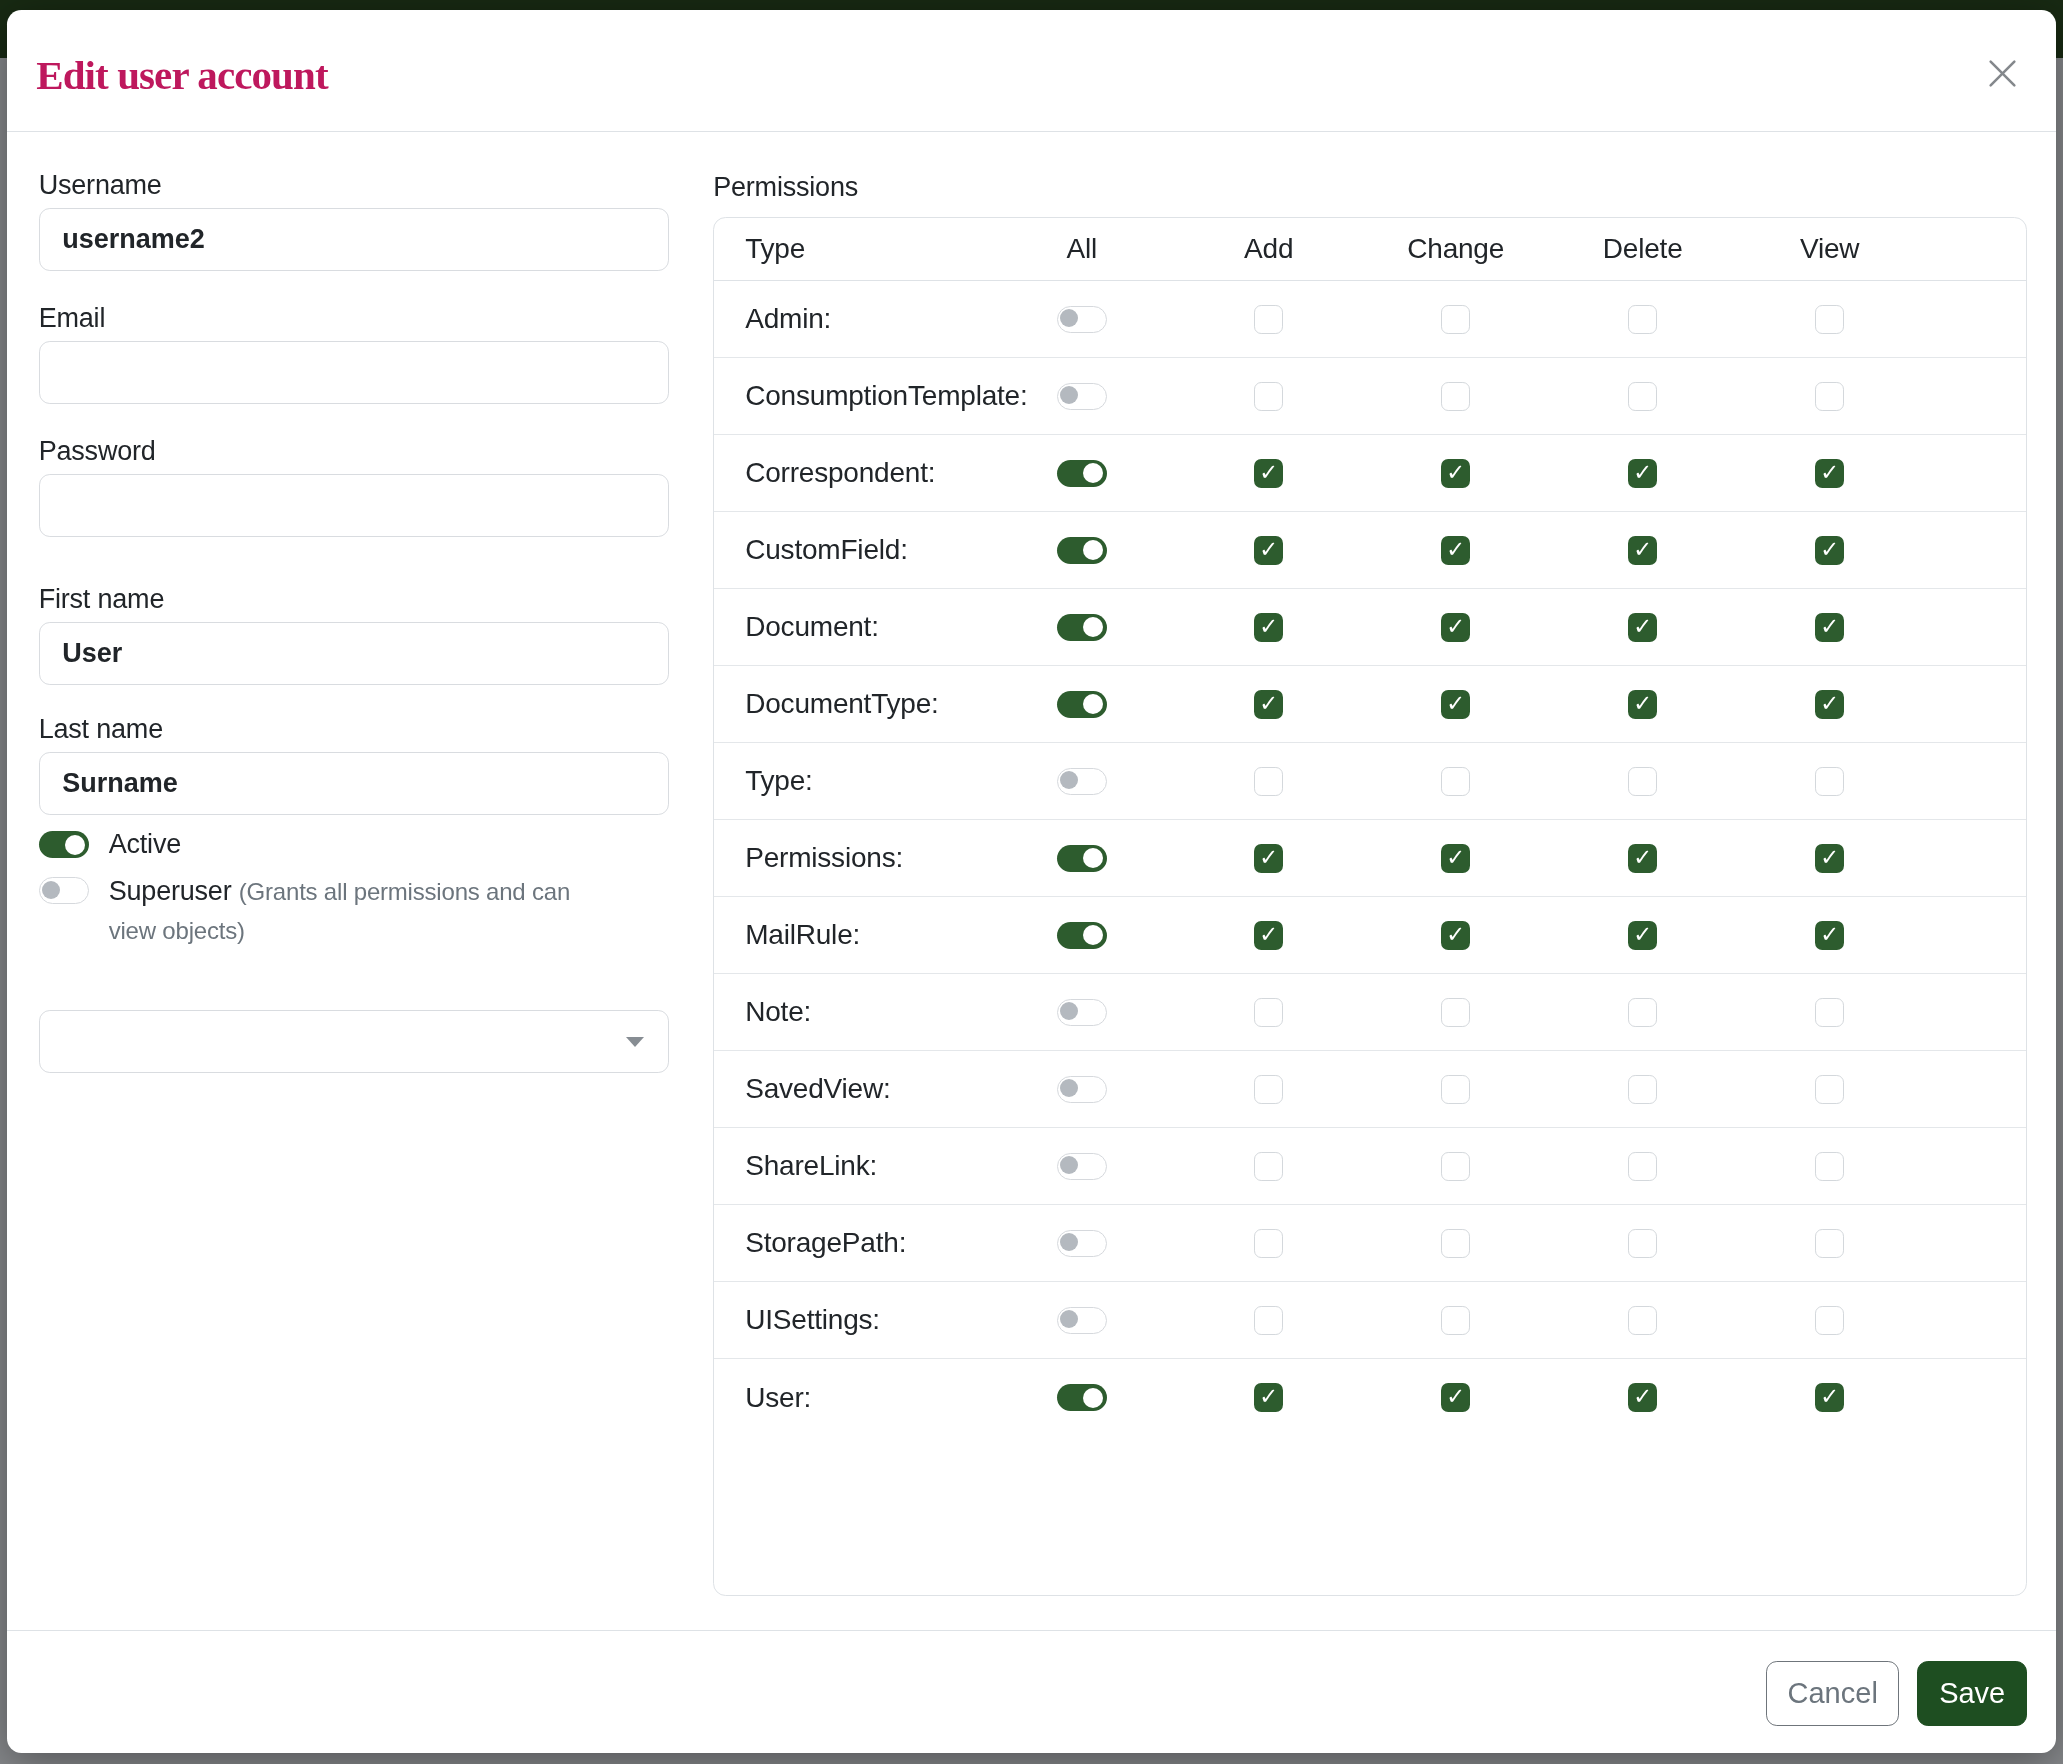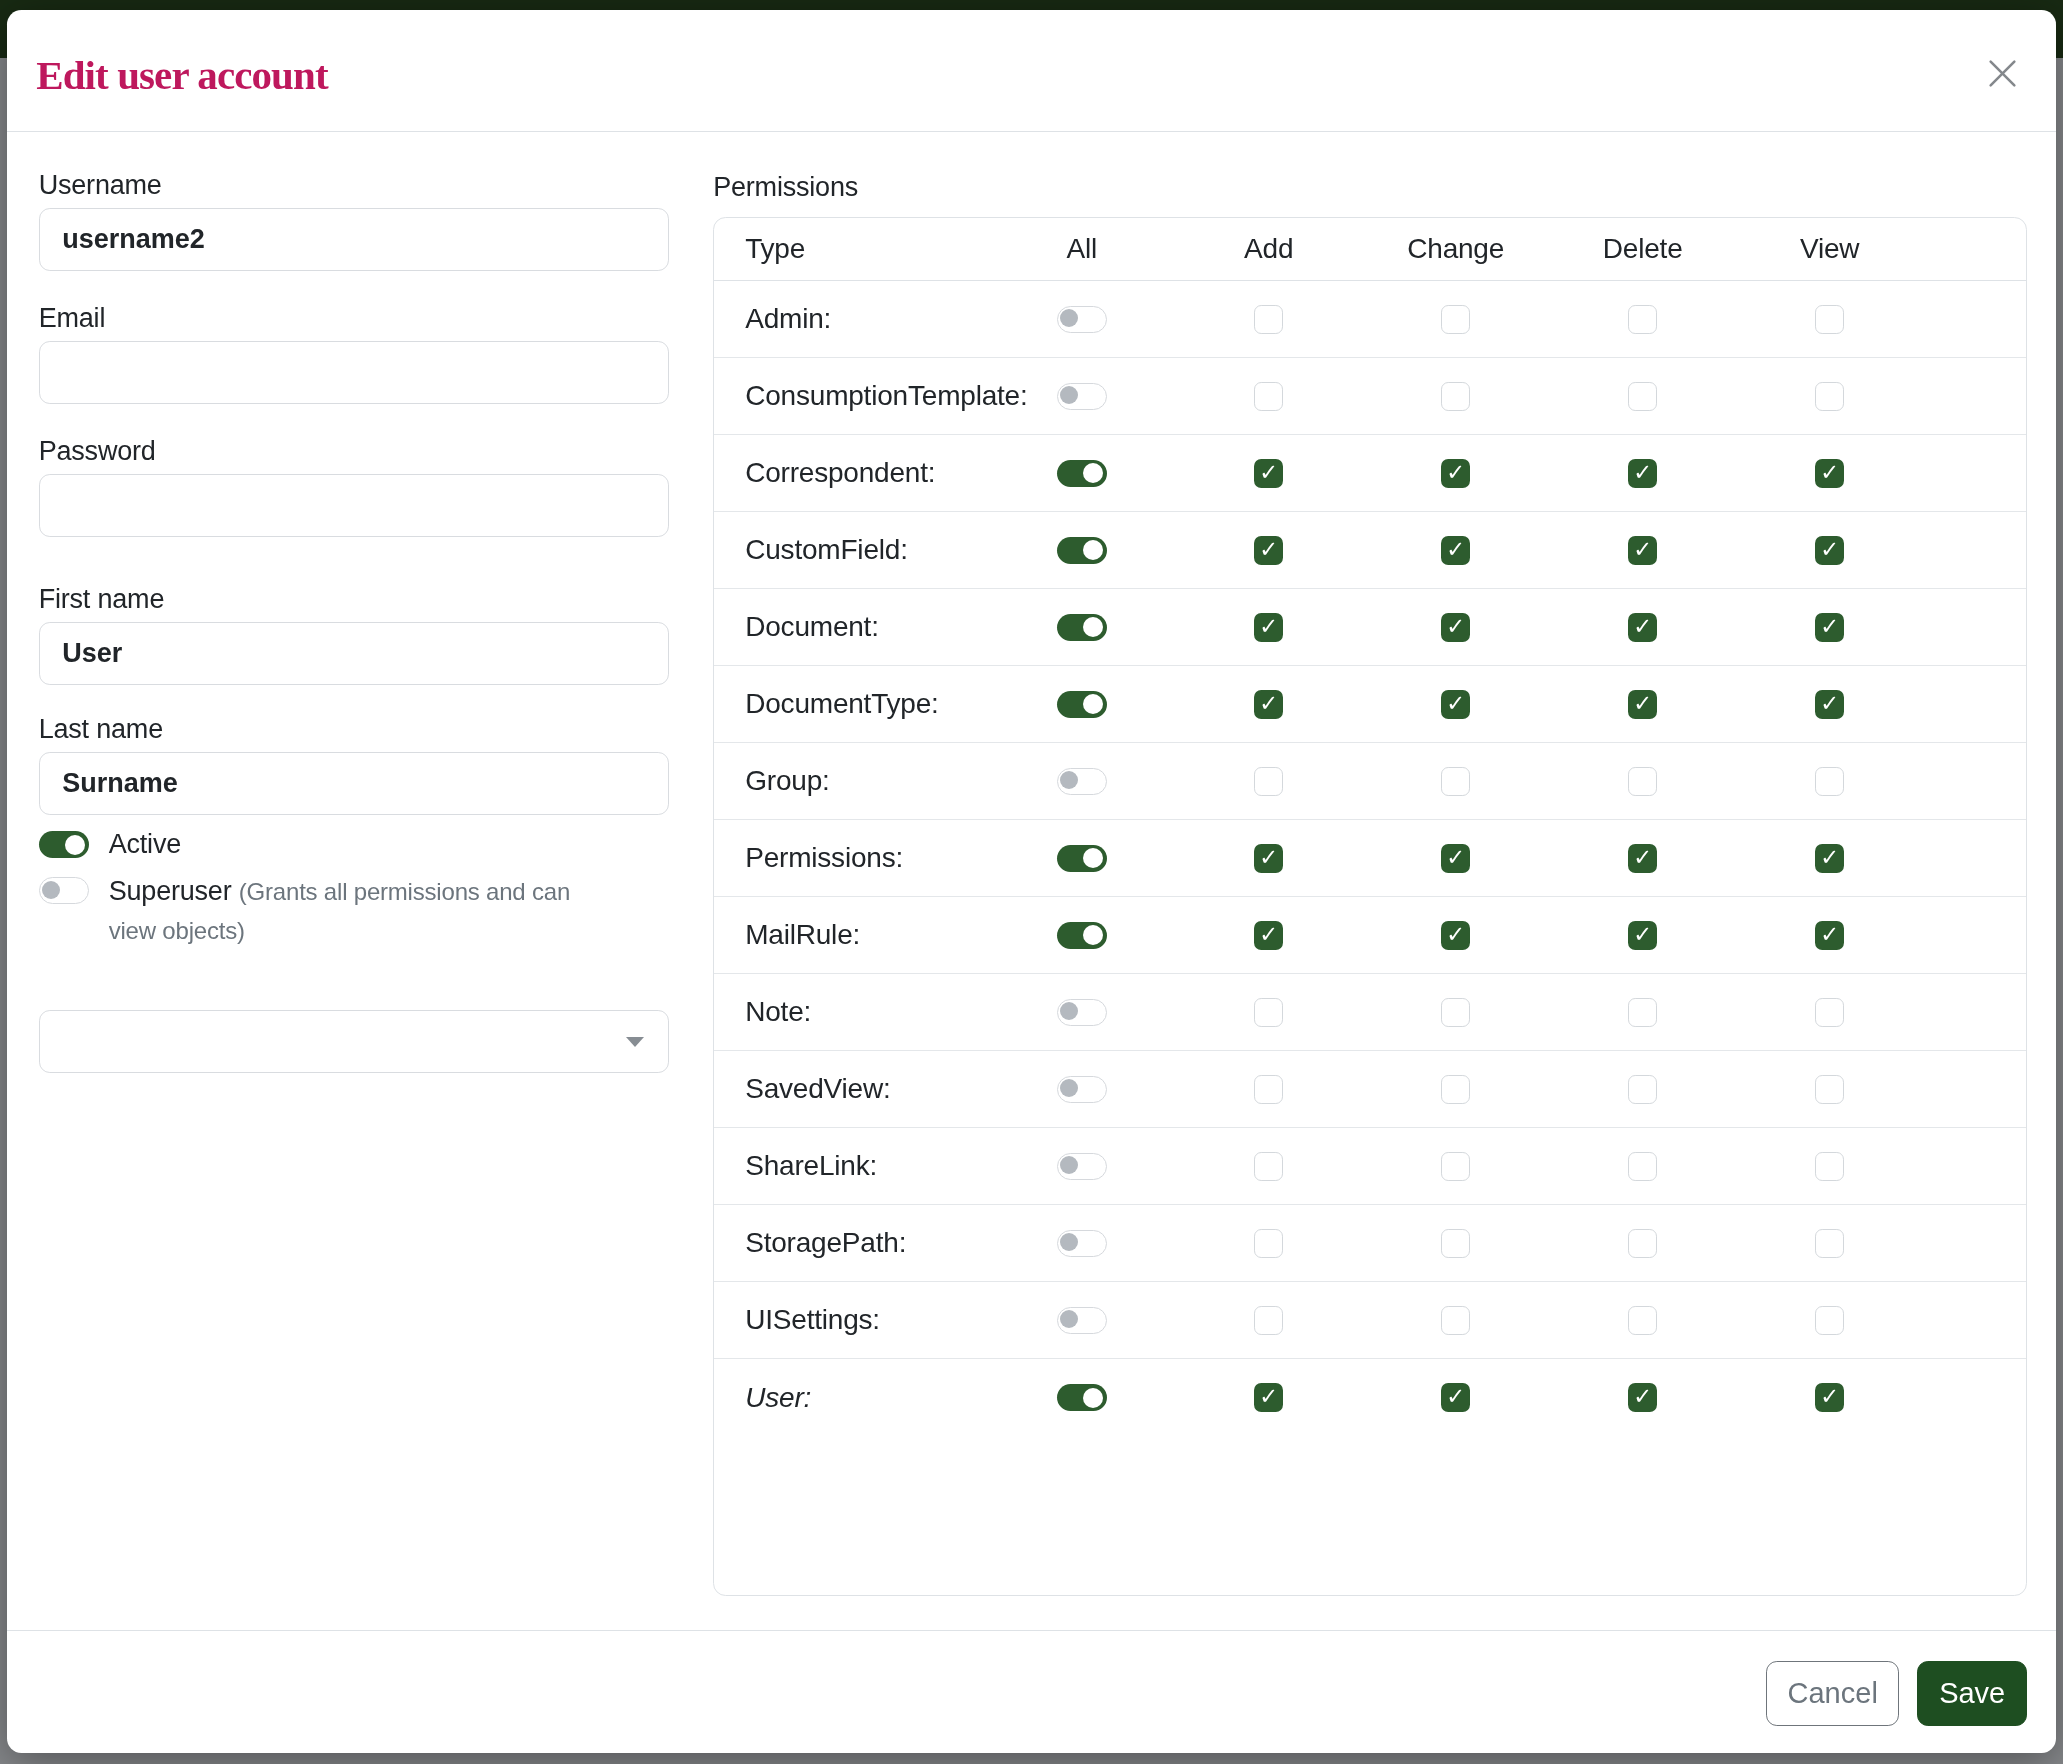--- a/index.html
+++ b/index.html
@@ -80,21 +80,21 @@
   .perm-label { position:absolute; top:40px; left:0; font-size:27px; line-height:31px; }
   .panel {
     position:absolute; top:85px; left:0; width:1314px; height:1379px;
     border:1.8px solid #dee2e6; border-radius:12.6px; overflow:hidden; background:#fff;
   }
   .pgrid { display:grid; grid-template-columns:274px repeat(5,187px) 1fr; align-items:center; }
   .phead { height:63px; border-bottom:1.8px solid #dee2e6; }
   .phead .hcell { font-size:28px; color:#212529; text-align:center; }
   .phead .hcell:first-child { text-align:left; padding-left:31px; }
   .prow { height:77px; border-bottom:1.8px solid #e4e7ea; }
-  .prow:last-child { border-bottom:none;font-style:italic; }
+  .prow:last-child { border-bottom:none; }
   .prow .tcell { font-size:28px; color:#212529; padding-left:31px; white-space:nowrap; }
   .ctr { display:flex; justify-content:center; align-items:center; }
   .cb { width:29px; height:29px; border-radius:7.2px; flex:none;
         display:flex; align-items:center; justify-content:center; }
   .cb.on  { background:var(--accent,#2d5c2e); color:#fff; font-size:22.5px; font-weight:700; line-height:1; }
   .cb.off { background:#fff; border:1.8px solid #d4d8dc; }
 
   
   .modal-footer { position:relative; height:124px; border-top:1.8px solid #dee2e6; }
   .btn {
@@ -276,21 +276,21 @@
               </div>
               <div class="ctr">
                 <span class="cb on">✓</span>
               </div>
               <div class="ctr">
                 <span class="cb on">✓</span>
               </div>
               <div></div>
             </div>
             <div class="pgrid prow">
-              <div class="tcell">Group:</div>
+              <div class="tcell">Type:</div>
               <div class="ctr">
                 <span class="sw off"></span>
               </div>
               <div class="ctr">
                 <span class="cb off"></span>
               </div>
               <div class="ctr">
                 <span class="cb off"></span>
               </div>
               <div class="ctr">

